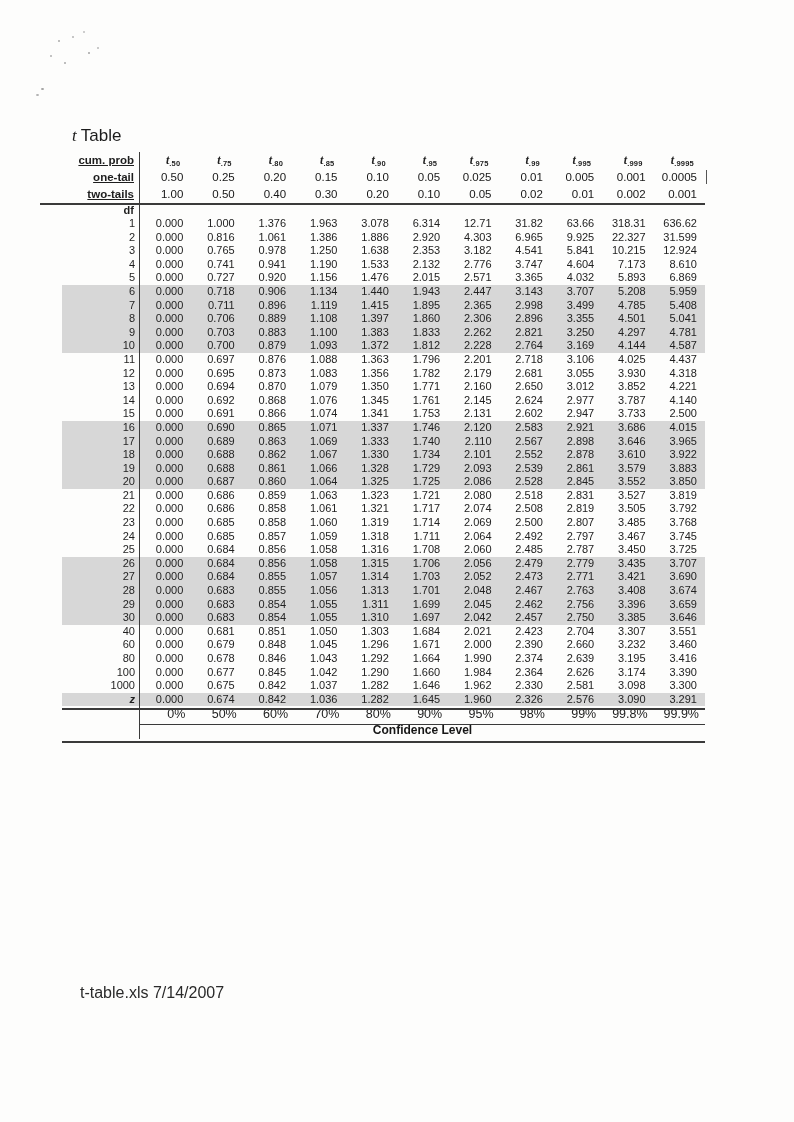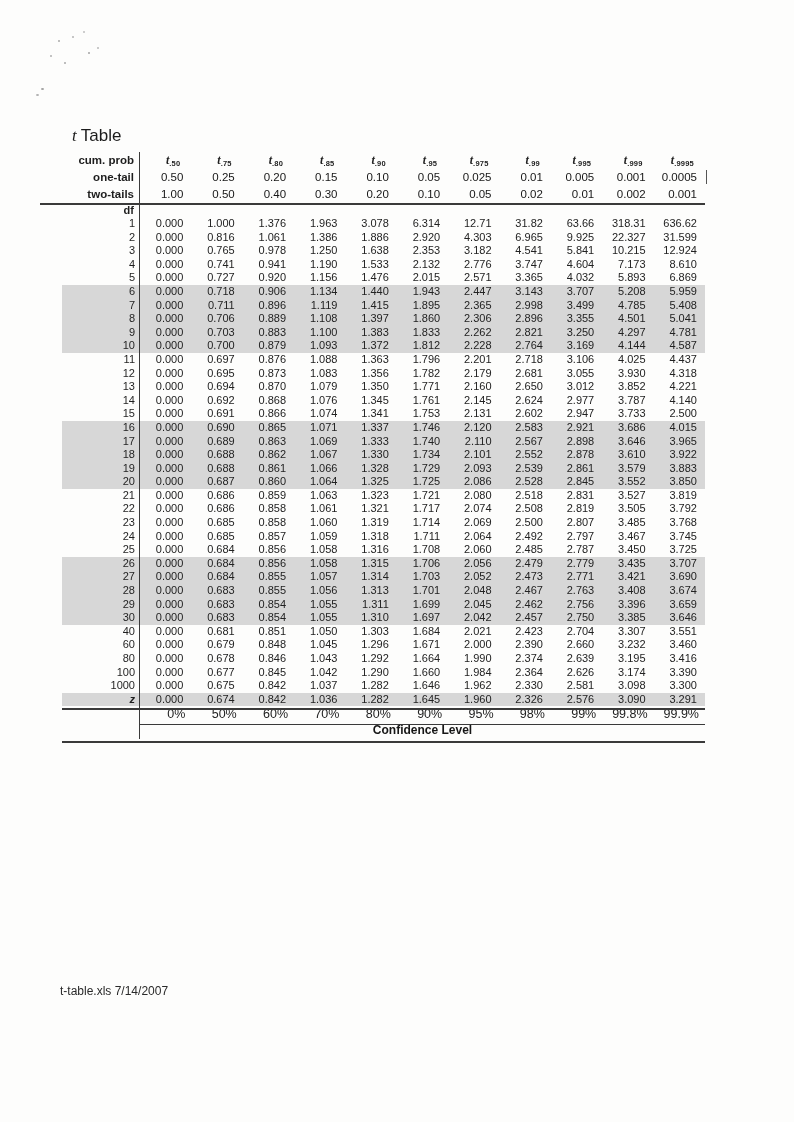--- a/index.html
+++ b/index.html
@@ -20,21 +20,21 @@
   .row { display:flex; width:100%; }
   .rlabel {
     width:78px; flex:0 0 78px; text-align:right; padding-right:5px;
     border-right:1.5px solid #3a3a3a;
   }
   .rcells { flex:1; display:flex; }
   .cell { flex:1; text-align:right; padding-right:8px; white-space:nowrap; }
 
   
   .hrow { height:17px; line-height:17px; font-size:11.5px; }
-  .hrow .rlabel { font-weight:bold; color:#1d1d1d; }
+  .hrow .rlabel { font-weight:bold; color:#1d1d1d;text-decoration:underline; }
   .hrow.bold .cell { font-weight:normal; color:#161616; }
   .tcell { padding-right:11px; font-size:11px; }
   .tcell .tsym { font-family:"Liberation Serif", serif; font-style:italic; font-weight:bold; font-size:12px; }
   .tcell sub { font-size:7.5px; font-weight:bold; vertical-align:-2px; letter-spacing:0.2px; }
 
   .dfrow { height:14px; line-height:14px; }
   .dfrow .rlabel { font-weight:bold; color:#1d1d1d; }
 
   
   .drow { height:13.6px; line-height:13.6px; font-size:11px; }
@@ -49,21 +49,21 @@
   .clabel { flex:1; text-align:center; font-weight:bold; font-size:12px; color:#161616; }
 
   
   .rule { position:absolute; background:#3a3a3a; }
   .rule-a { left:-22px; right:0; top:51px; height:2px; }
   .rule-b { left:0; right:0; top:555.6px; height:2px; }
   .rule-c { left:78px; right:0; top:571.6px; height:1.5px; }
   .rule-d { left:0; right:0; top:588.6px; height:2.5px; }
   .tick-art { position:absolute; right:-2px; top:18px; width:1.5px; height:14px; background:#555; }
 
-  .page-footer { position:absolute; left:60px; top:984px; font-size:12px; color:#2a2a2a; }
+  .page-footer { position:absolute; left:80px; top:984px; font-size:16px; color:#2a2a2a; }
 </style>
 </head>
 <body>
 
 <div class="page">
 
   <div>
     <span class="speck" style="left:58px;top:40px;width:2px;height:2px;background:#aaa;"></span>
     <span class="speck" style="left:72px;top:36px;width:1.5px;height:1.5px;background:#bbb;"></span>
     <span class="speck" style="left:88px;top:52px;width:2px;height:1.5px;background:#a8a8a8;"></span>

